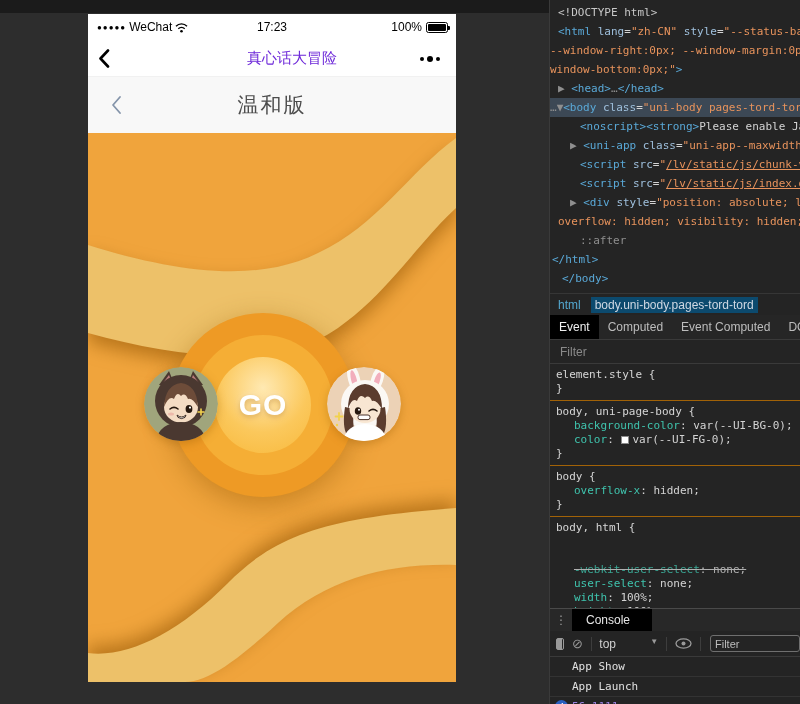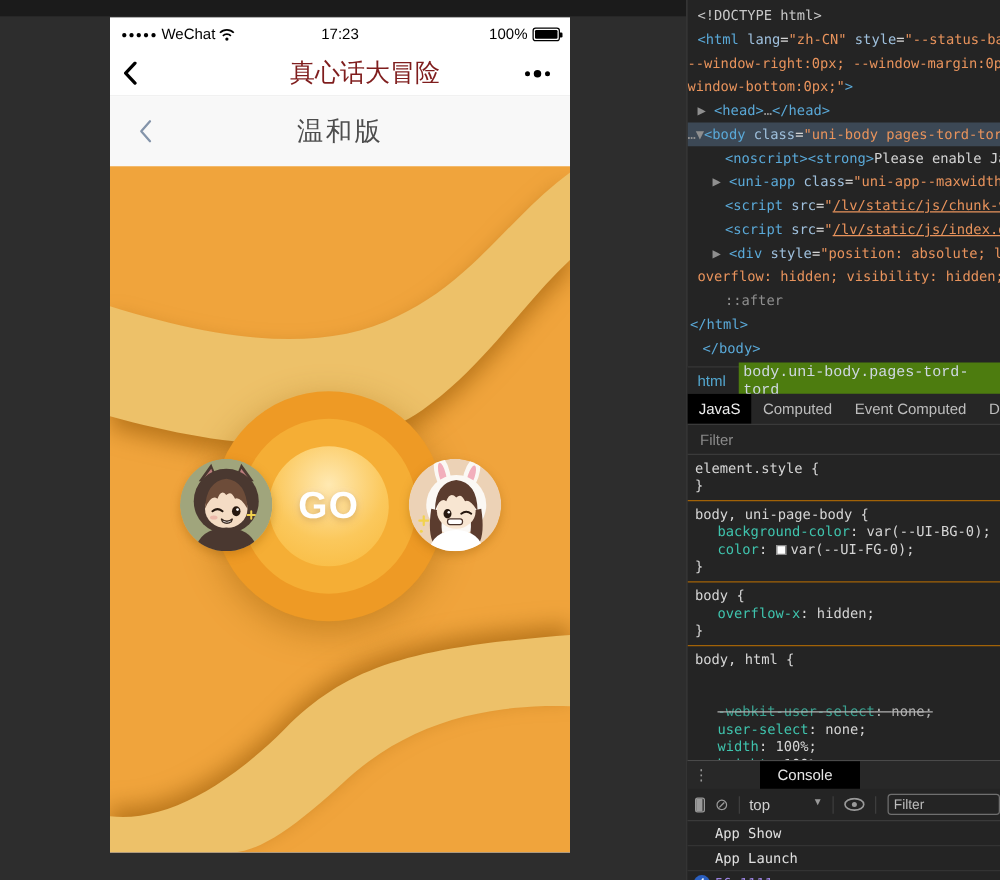--- a/index.html
+++ b/index.html
@@ -15,21 +15,21 @@
   .sb-dots{font-size:8px;letter-spacing:1px;}
   .sb-carrier{font-size:12px;}
   .sb-time{position:absolute;left:0;right:0;top:0;height:26px;display:flex;align-items:center;justify-content:center;font-size:12px;}
   .sb-right{position:absolute;right:8px;top:0;height:26px;display:flex;align-items:center;gap:4px;font-size:12px;}
   .battery{position:relative;width:22px;height:11px;border:1px solid #000;border-radius:2.5px;display:inline-block;}
   .battery-fill{position:absolute;left:1px;top:1px;bottom:1px;width:18px;background:#000;border-radius:1px;}
   .battery-nub{position:absolute;right:-3px;top:3px;width:2px;height:4px;background:#000;border-radius:0 1px 1px 0;}
   .nav-bar{position:absolute;left:0;top:26px;width:100%;height:37px;background:#fff;border-bottom:1px solid #f1f1f1;}
   .nav-back{position:absolute;left:10px;top:9px;width:16px;height:20px;cursor:pointer;}
   .nav-title{position:absolute;left:0;right:0;top:0;height:37px;display:flex;align-items:center;justify-content:center;
-             font-size:20px;color:#7f1d1d;padding-left:40px;}
+             font-size:15px;color:#6d28d9;padding-left:40px;}
   .nav-more{position:absolute;right:16px;top:0;height:37px;display:flex;align-items:center;gap:3px;cursor:pointer;}
   .dot-s{width:4px;height:4px;border-radius:50%;background:#000;}
   .dot-b{width:6px;height:6px;border-radius:50%;background:#000;}
   .sub-header{position:absolute;left:0;top:63px;width:100%;height:56px;background:#f8f8f8;}
   .sub-back{position:absolute;left:22px;top:18px;width:14px;height:20px;cursor:pointer;}
   .sub-title{position:absolute;left:0;right:0;top:0;height:56px;display:flex;align-items:center;justify-content:center;
              font-size:21px;color:#4d4d4d;letter-spacing:2px;}
   .content{position:absolute;left:0;top:119px;width:368px;height:549px;background:#f0a43c;overflow:hidden;}
   .waves{position:absolute;left:0;top:0;}
   .ring{position:absolute;left:83px;top:180px;width:184px;height:184px;border-radius:50%;background:#ee9a25;
@@ -49,21 +49,21 @@
   .devtools{position:absolute;left:549px;top:0;width:251px;height:704px;background:#242424;border-left:1px solid #3a3a3a;
             font-family:"DejaVu Sans Mono",monospace;font-size:11px;color:#d4d4d4;}
   .dt-elements{position:absolute;left:0;top:0;width:100%;height:293px;overflow:hidden;padding-top:3px;}
   .el-row{height:19px;line-height:19px;white-space:pre;overflow:hidden;}
   .el-row.sel{background:#3c4855;}
   .c-d{color:#c8c8c8}.c-t{color:#5aa9d8}.c-a{color:#9fc0dd}.c-v{color:#e8935c}
   .c-l{color:#e8935c;text-decoration:underline}.c-p{color:#d4d4d4}.c-g{color:#8f8f8f}
   .dt-crumbs{position:absolute;left:0;top:293px;width:100%;height:22px;background:#242424;border-top:1px solid #363636;
              display:flex;align-items:center;gap:10px;padding-left:8px;font-family:"Liberation Sans",sans-serif;font-size:12px;}
   .crumb-tag{color:#53a7cf;cursor:pointer;}
-  .crumb-cur{color:#cfd8e3;background:#4d7c0f;padding:1px 4px;cursor:pointer;font-family:Liberation Mono, monospace;}
+  .crumb-cur{color:#cfd8e3;background:#0c4a6e;padding:1px 4px;cursor:pointer;}
   .dt-tabs{position:absolute;left:0;top:315px;width:100%;height:25px;background:#262626;border-bottom:1px solid #3a3a3a;
            display:flex;align-items:stretch;white-space:nowrap;overflow:hidden;
            font-family:"Liberation Sans",sans-serif;font-size:12px;color:#bdbdbd;}
   .dt-tab{display:flex;align-items:center;padding:0 9px;cursor:pointer;}
   .dt-tab.active{background:#000;color:#efefef;}
   .dt-filter{position:absolute;left:0;top:340px;width:100%;height:24px;border-bottom:1px solid #3a3a3a;display:flex;align-items:center;padding-left:8px;}
   .filter-input{background:transparent;border:none;outline:none;color:#d4d4d4;width:200px;
                 font-family:"Liberation Sans",sans-serif;font-size:12px;}
   .filter-input::placeholder{color:#8a8a8a;}
   .dt-styles{position:absolute;left:0;top:364px;width:100%;height:244px;overflow:hidden;}
@@ -71,21 +71,21 @@
   .sel-name{color:#d6d6d6;}
   .prop-line{padding-left:18px;}
   .prop-line.struck{text-decoration:line-through;opacity:.8;margin-top:28px;}
   .pname{color:#3fc3ad;}
   .pval{color:#d4d4d4;}
   .swatch{display:inline-block;width:8px;height:8px;border:1px solid #8a8a8a;background:#fff;margin:0 3px 0 1px;vertical-align:-1px;}
   .dt-console{position:absolute;left:0;top:608px;width:100%;height:96px;background:#242424;border-top:1px solid #4a4a4a;}
   .con-tabbar{position:absolute;left:0;top:0;width:100%;height:22px;background:#282828;display:flex;align-items:stretch;
               font-family:"Liberation Sans",sans-serif;font-size:12px;color:#c9c9c9;}
   .kebab{width:22px;display:flex;align-items:center;justify-content:center;color:#9a9a9a;cursor:pointer;font-size:12px;}
-  .con-tab{display:flex;align-items:center;padding:0 22px 0 14px;background:#000;color:#e6e6e6;cursor:pointer;margin-left:36px;}
+  .con-tab{display:flex;align-items:center;padding:0 22px 0 14px;background:#000;color:#e6e6e6;cursor:pointer;}
   .con-toolbar{position:absolute;left:0;top:22px;width:100%;height:26px;border-bottom:1px solid #3a3a3a;
                display:flex;align-items:center;gap:8px;padding-left:6px;color:#9a9a9a;
                font-family:"Liberation Sans",sans-serif;font-size:12px;}
   .tb-sep{width:1px;height:14px;background:#3d3d3d;}
   .pane-icon{width:15px;height:12px;border:1px solid #9a9a9a;border-radius:2px;position:relative;cursor:pointer;}
   .pane-icon::after{content:"";position:absolute;left:0;top:0;bottom:0;width:5px;background:#9a9a9a;}
   .clear-icon{font-size:13px;cursor:pointer;}
   .scope{display:flex;align-items:flex-start;justify-content:space-between;width:128px;color:#d0d0d0;cursor:pointer;}
   .scope .caret{font-size:8px;color:#9a9a9a;}
   .eye-icon{cursor:pointer;display:flex;align-items:center;}
@@ -222,21 +222,21 @@
         <div class="el-row" style="padding-left: 2px;"><span class="c-t">&lt;/html&gt;</span></div>
         <div class="el-row" style="padding-left: 12px;"><span class="c-t">&lt;/body&gt;</span></div>
       </div>
 
     <div class="dt-crumbs">
       <span class="crumb-tag">html</span>
       <span class="crumb-cur">body.uni-body.pages-tord-tord</span>
     </div>
 
     <div class="dt-tabs">
-        <div class="dt-tab active">JavaS</div>
+        <div class="dt-tab active">Event</div>
         <div class="dt-tab">Computed</div>
         <div class="dt-tab">Event Computed</div>
         <div class="dt-tab">DOM Breakpoints</div>
       </div>
 
     <div class="dt-filter">
       <input class="filter-input" placeholder="Filter" style="">
     </div>
 
     <div class="dt-styles">

